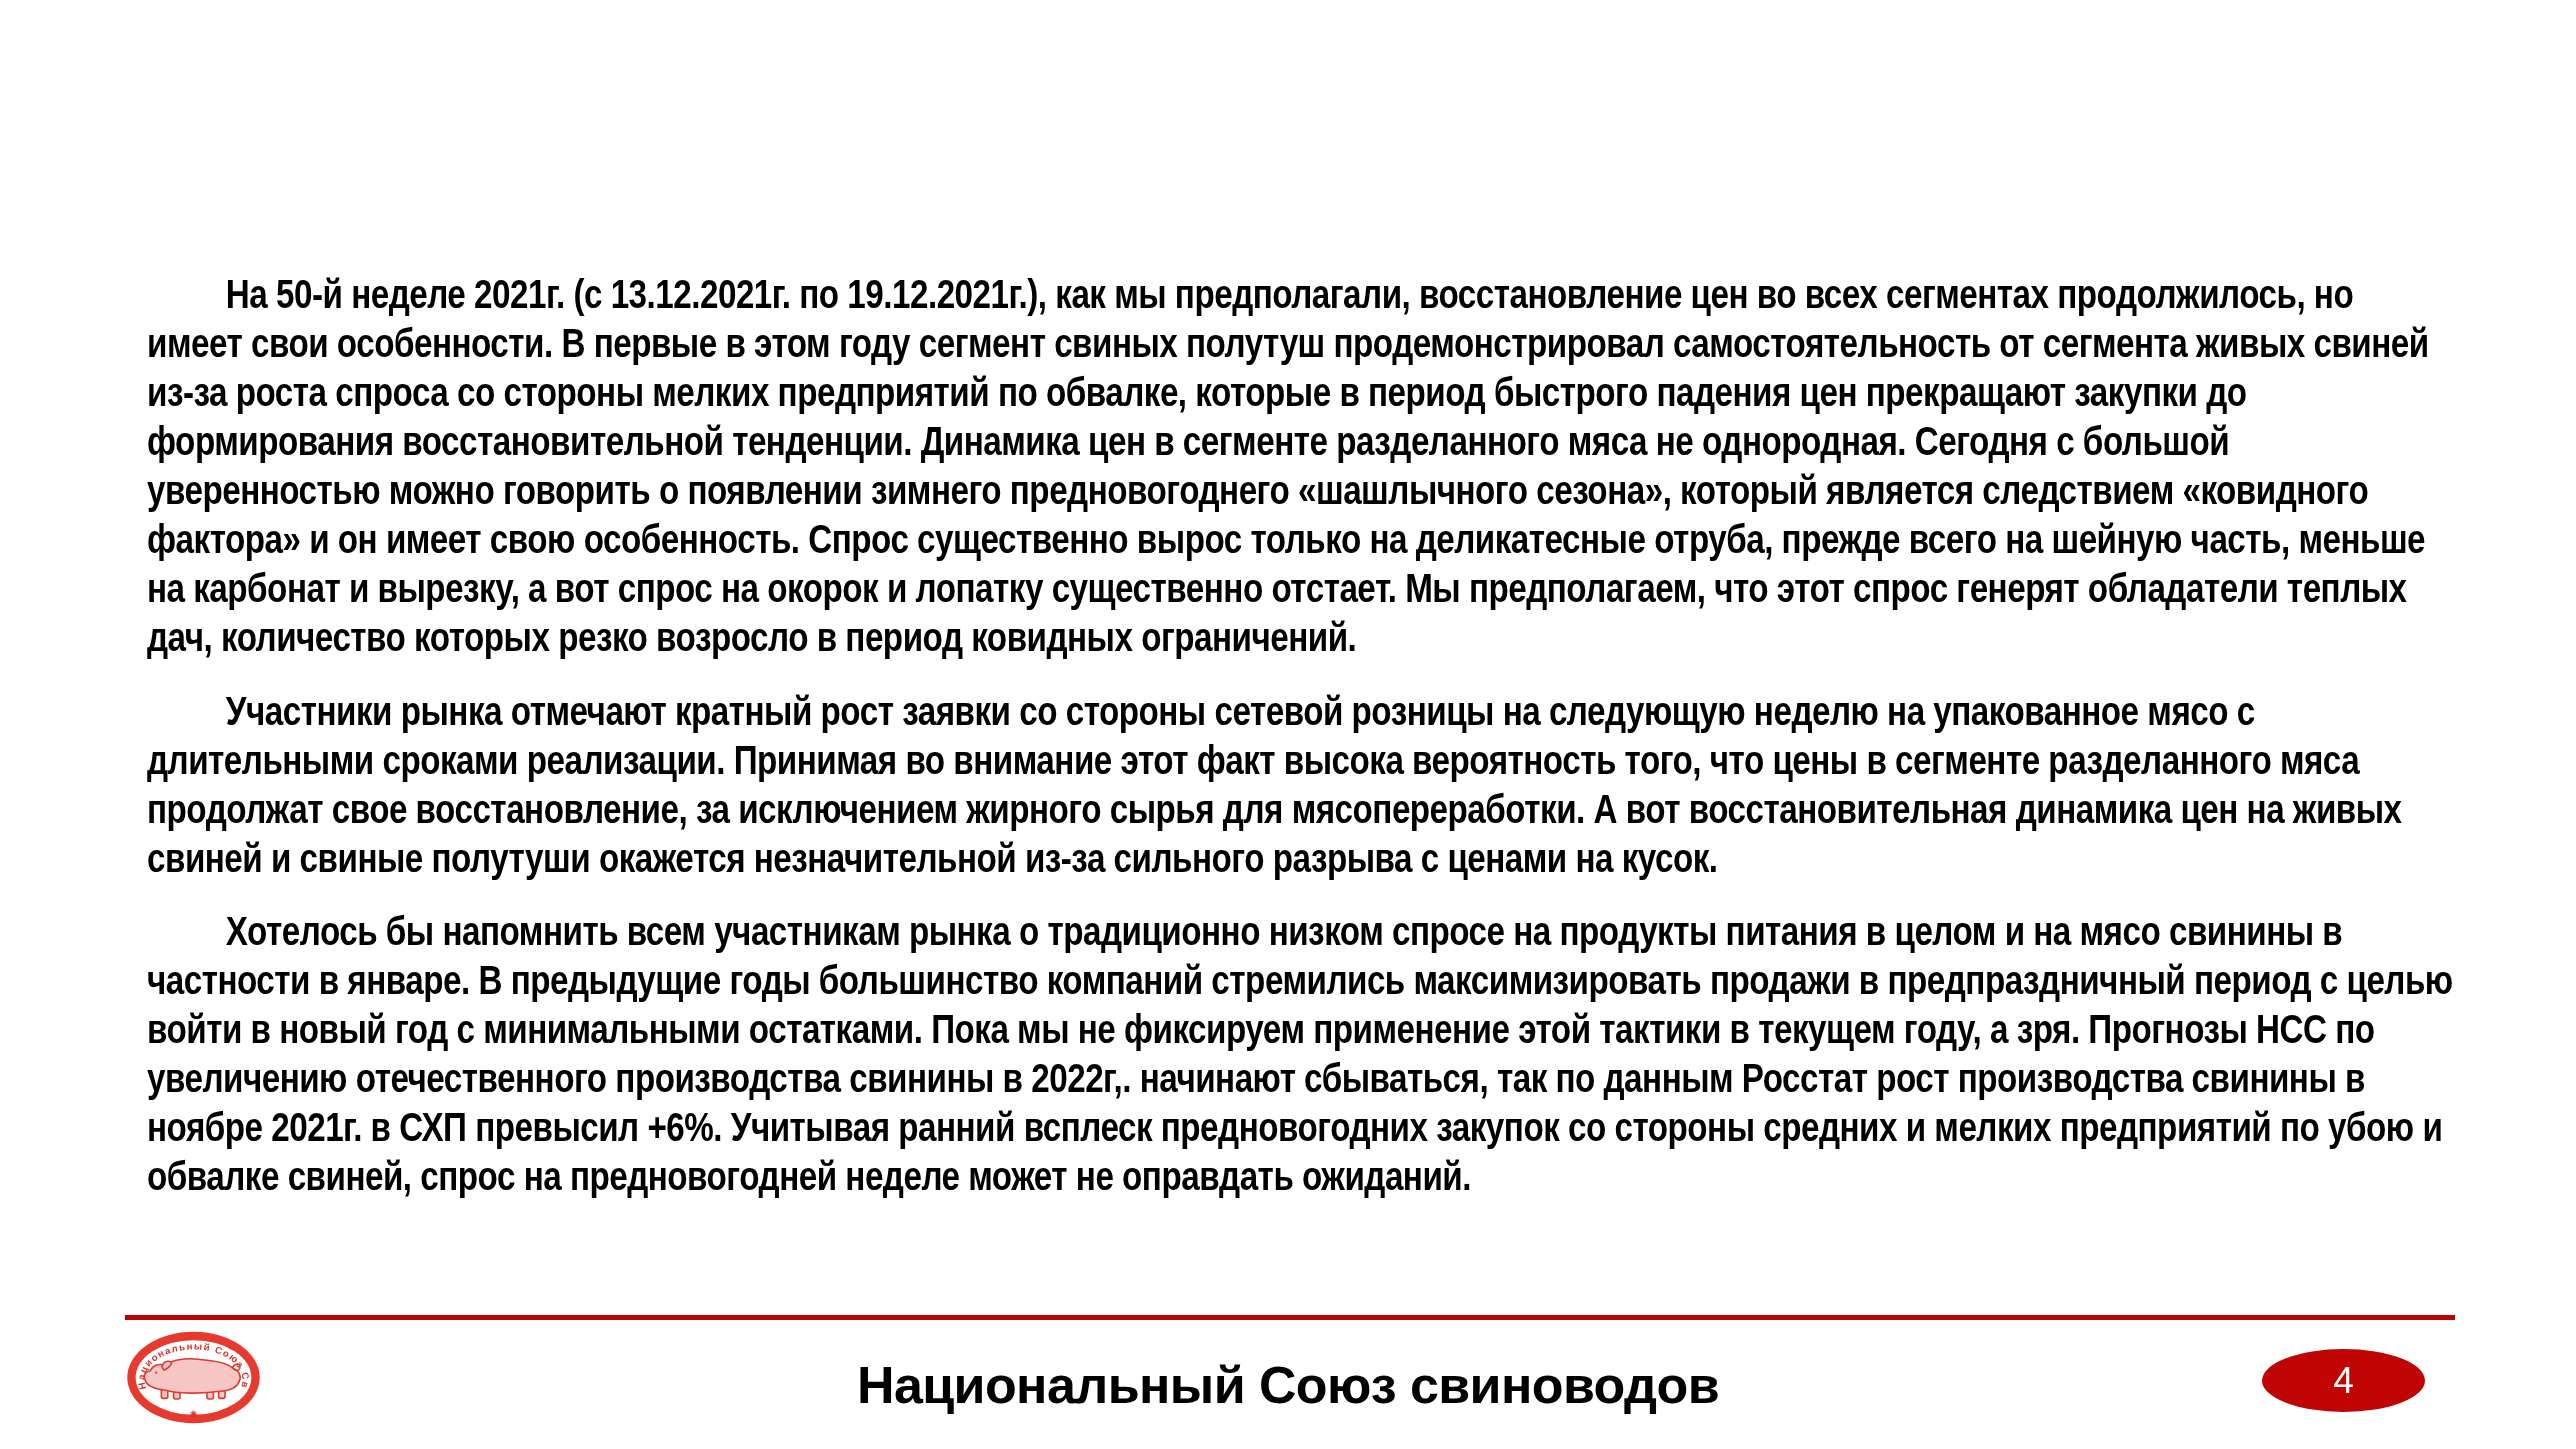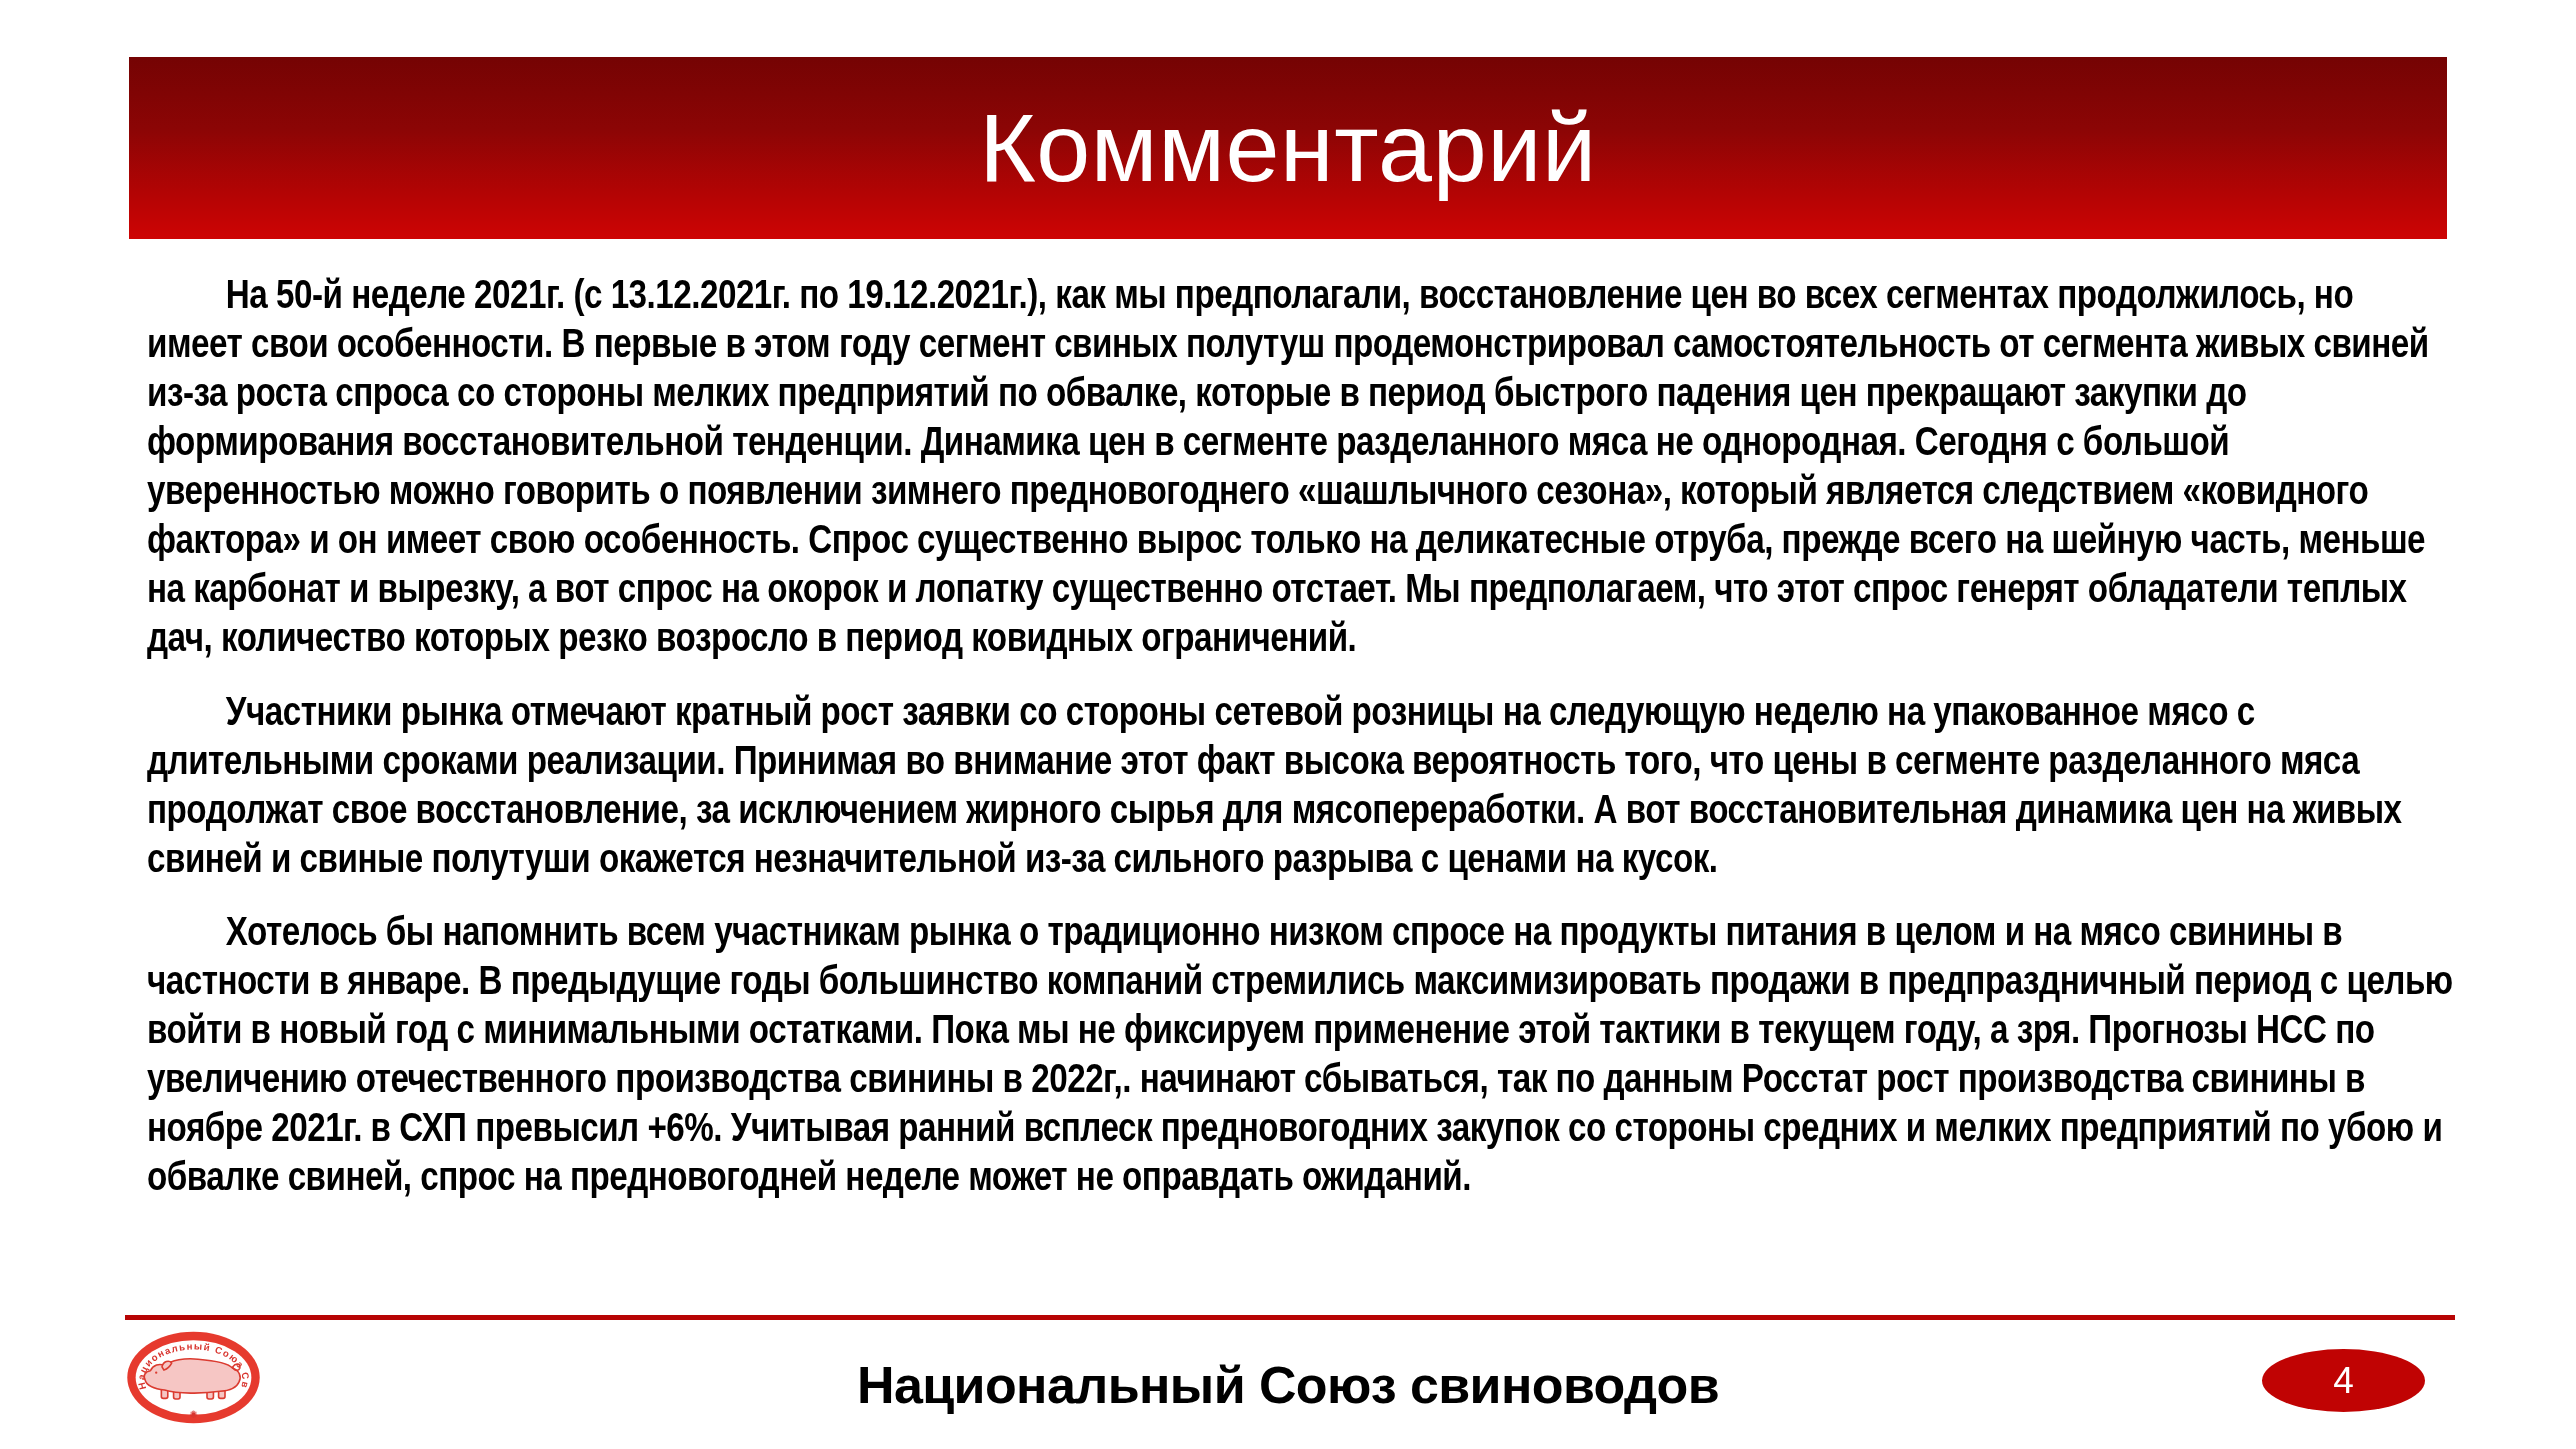--- a/index.html
+++ b/index.html
@@ -70,23 +70,20 @@
     font-size:37px;
     font-weight:400;
     line-height:1;
   }
 </style>
 </head>
 <body>
 
 <div class="slide">
 
-  <header class="banner">
-    <h1>Комментарий</h1>
-  </header>
 
   <main class="body-text">
     <p>На 50-й неделе 2021г. (с 13.12.2021г. по 19.12.2021г.), как мы предполагали, восстановление цен во всех сегментах продолжилось, но имеет свои особенности. В первые в этом году сегмент свиных полутуш продемонстрировал самостоятельность от сегмента живых свиней из-за роста спроса со стороны мелких предприятий по обвалке, которые в период быстрого падения цен прекращают закупки до формирования восстановительной тенденции. Динамика цен в сегменте разделанного мяса не однородная. Сегодня с большой уверенностью можно говорить о появлении зимнего предновогоднего «шашлычного сезона», который является следствием «ковидного фактора» и он имеет свою особенность. Спрос существенно вырос только на деликатесные отруба, прежде всего на шейную часть, меньше на карбонат и вырезку, а вот спрос на окорок и лопатку существенно отстает. Мы предполагаем, что этот спрос генерят обладатели теплых дач, количество которых резко возросло в период ковидных ограничений.</p>
     <p>Участники рынка отмечают кратный рост заявки со стороны сетевой розницы на следующую неделю на упакованное мясо с длительными сроками реализации. Принимая во внимание этот факт высока вероятность того, что цены в сегменте разделанного мяса продолжат свое восстановление, за исключением жирного сырья для мясопереработки. А вот восстановительная динамика цен на живых свиней и свиные полутуши окажется незначительной из-за сильного разрыва с ценами на кусок.</p>
     <p>Хотелось бы напомнить всем участникам рынка о традиционно низком спросе на продукты питания в целом и на мясо свинины в частности в январе. В предыдущие годы большинство компаний стремились максимизировать продажи в предпраздничный период с целью войти в новый год с минимальными остатками. Пока мы не фиксируем применение этой тактики в текущем году, а зря. Прогнозы НСС по увеличению отечественного производства свинины в 2022г,. начинают сбываться, так по данным Росстат рост производства свинины в ноябре 2021г. в СХП превысил +6%. Учитывая ранний всплеск предновогодних закупок со стороны средних и мелких предприятий по убою и обвалке свиней, спрос на предновогодней неделе может не оправдать ожиданий.</p>
   </main>
 
   <div class="footer-divider"></div>
 
   <div class="logo">

